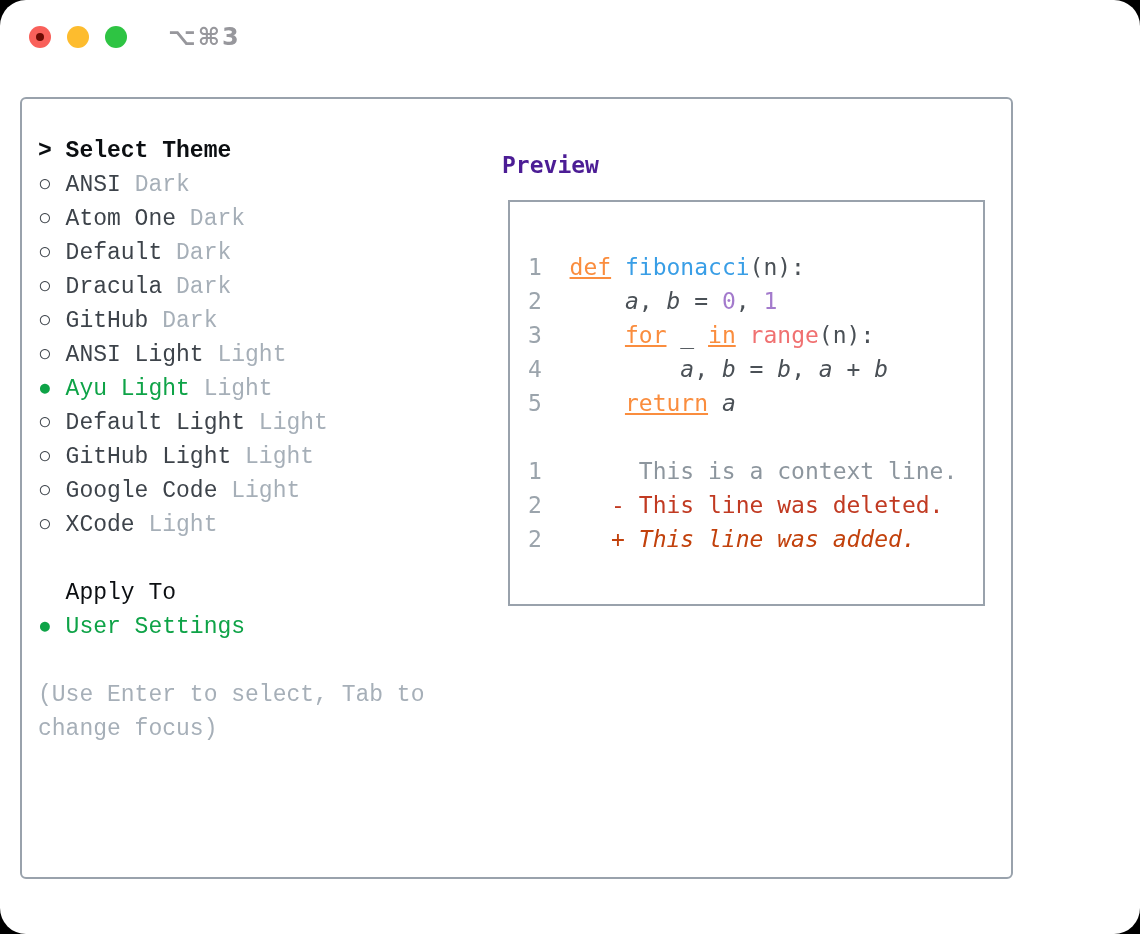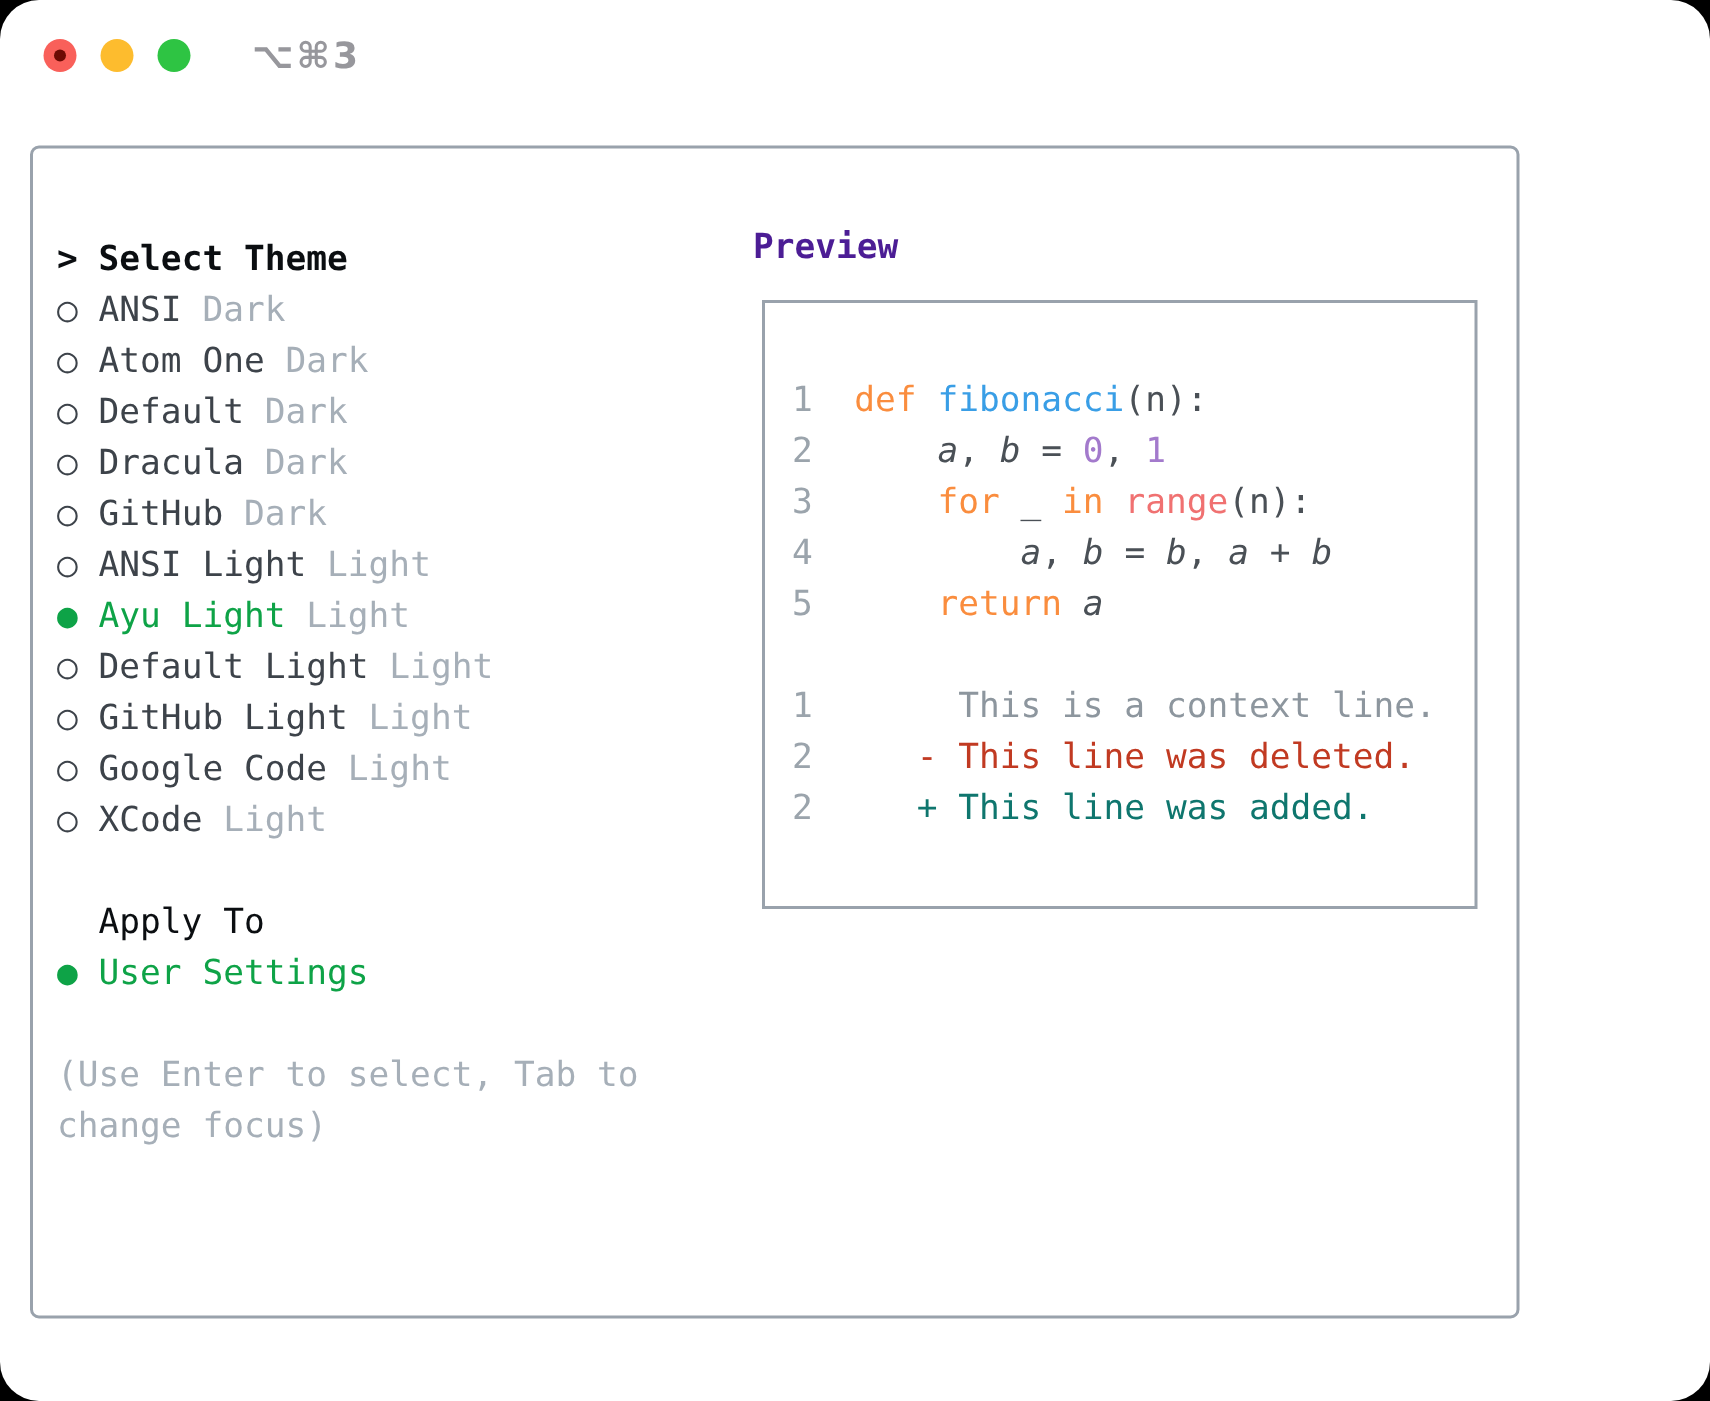--- a/index.html
+++ b/index.html
@@ -38,21 +38,21 @@
   
   .panel{
     position:absolute;left:20px;top:97px;
     width:993px;height:782px;
     box-sizing:border-box;
     border:2px solid #99a2ac;
     border-radius:6px;
     background:#fff;
   }
   
-  .left-col{position:absolute;left:16px;top:57px;}
+  .left-col{position:absolute;left:16px;top:35px;font-family:Liberation Mono, monospace;}
   .row{
     height:34px;line-height:34px;
     font-size:23px;white-space:pre;
     color:#3d434a;
   }
   .row.hdr{color:#0b0e11;font-weight:bold;}
   .row.hdr2{color:#0b0e11;}
   .row .muted, .row.muted{color:#a6afb8;}
   .row .sel{color:#0ea347;}
   
@@ -64,29 +64,29 @@
   .preview-box{
     position:absolute;left:486px;top:101px;
     width:477px;height:406px;
     box-sizing:border-box;
     border:2px solid #99a2ac;
     background:#fff;
   }
   .code{position:absolute;left:18px;top:48px;}
   .cl{height:34px;line-height:34px;font-size:23px;white-space:pre;}
   .ln{color:#9ba4ac;}
-  .tk-kw{color:#fa8d3e;}
+  .tk-kw{color:#fa8d3e;text-decoration:underline;}
   .tk-fn{color:#399ee6;text-align:center;}
   .tk-num{color:#a37acc;}
   .tk-bi{color:#f07171;}
   .tk-pl{color:#4a5056;}
   .tk-var{color:#4a5056;font-style:italic;}
   .tk-ctx{color:#8d969e;}
   .tk-del{color:#c13a22;text-align:center;}
-  .tk-add{color:#0f766e;}
+  .tk-add{color:#c2410c;font-style:italic;}
 </style>
 </head>
 <body>
 
 <div class="window">
 
   <div class="lights">
     <span class="light red"></span>
     <span class="light yellow"></span>
     <span class="light green"></span>

